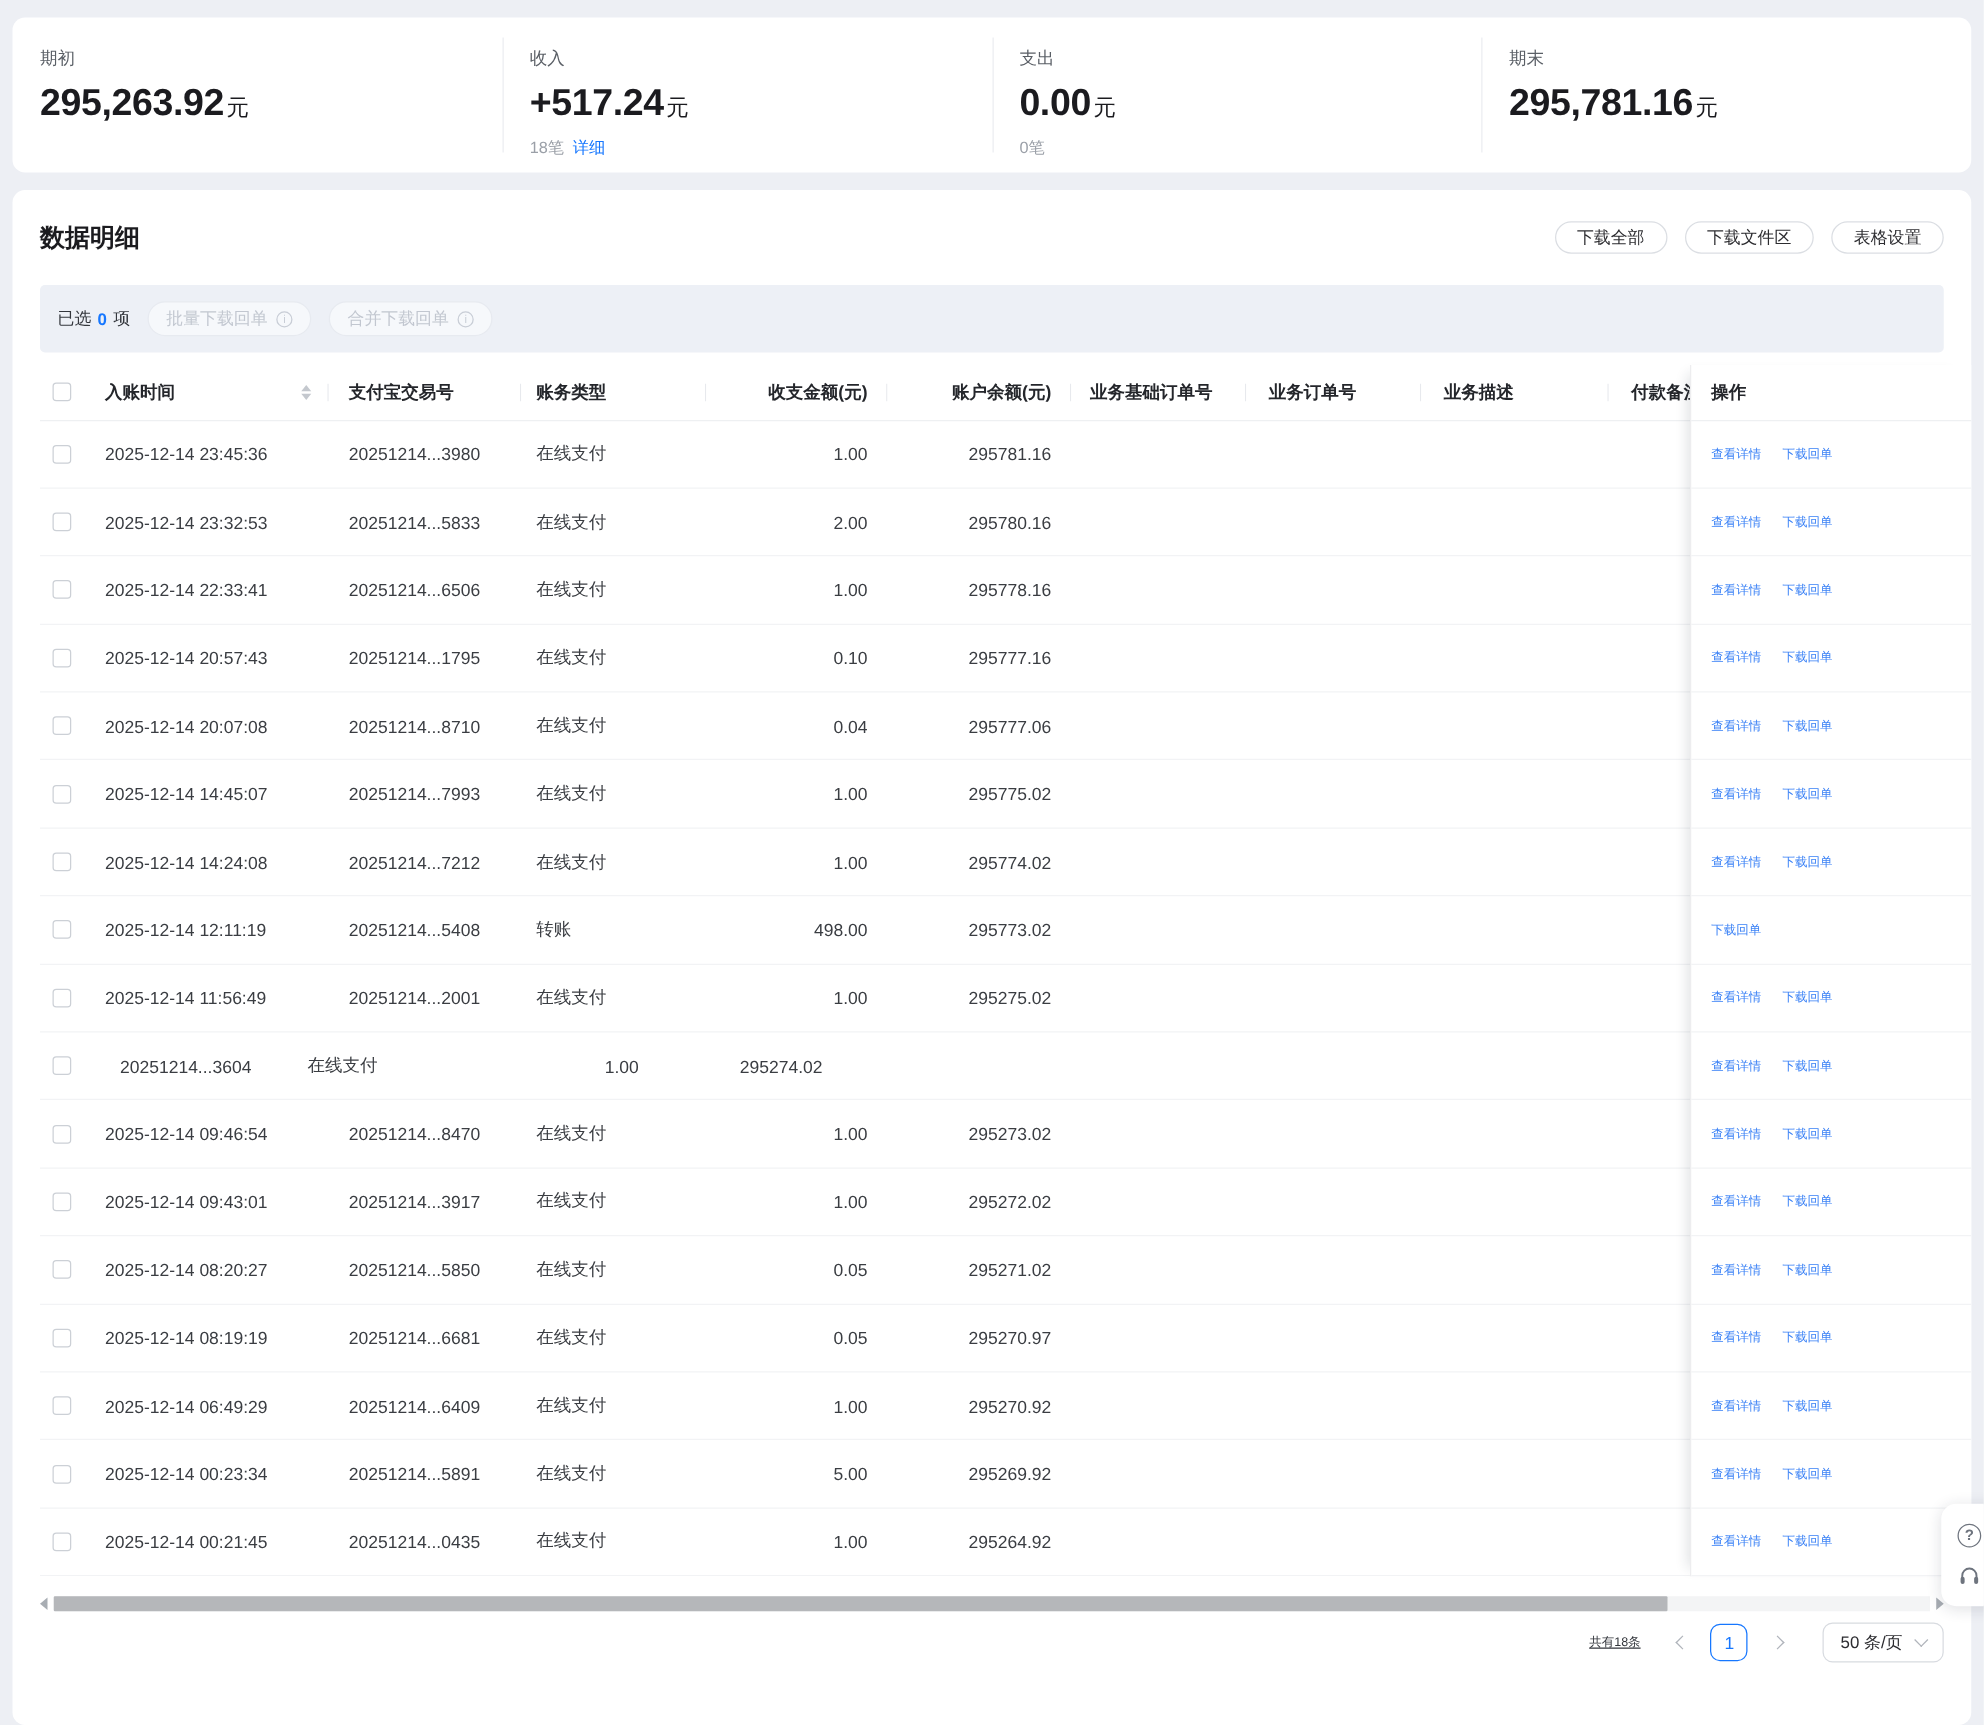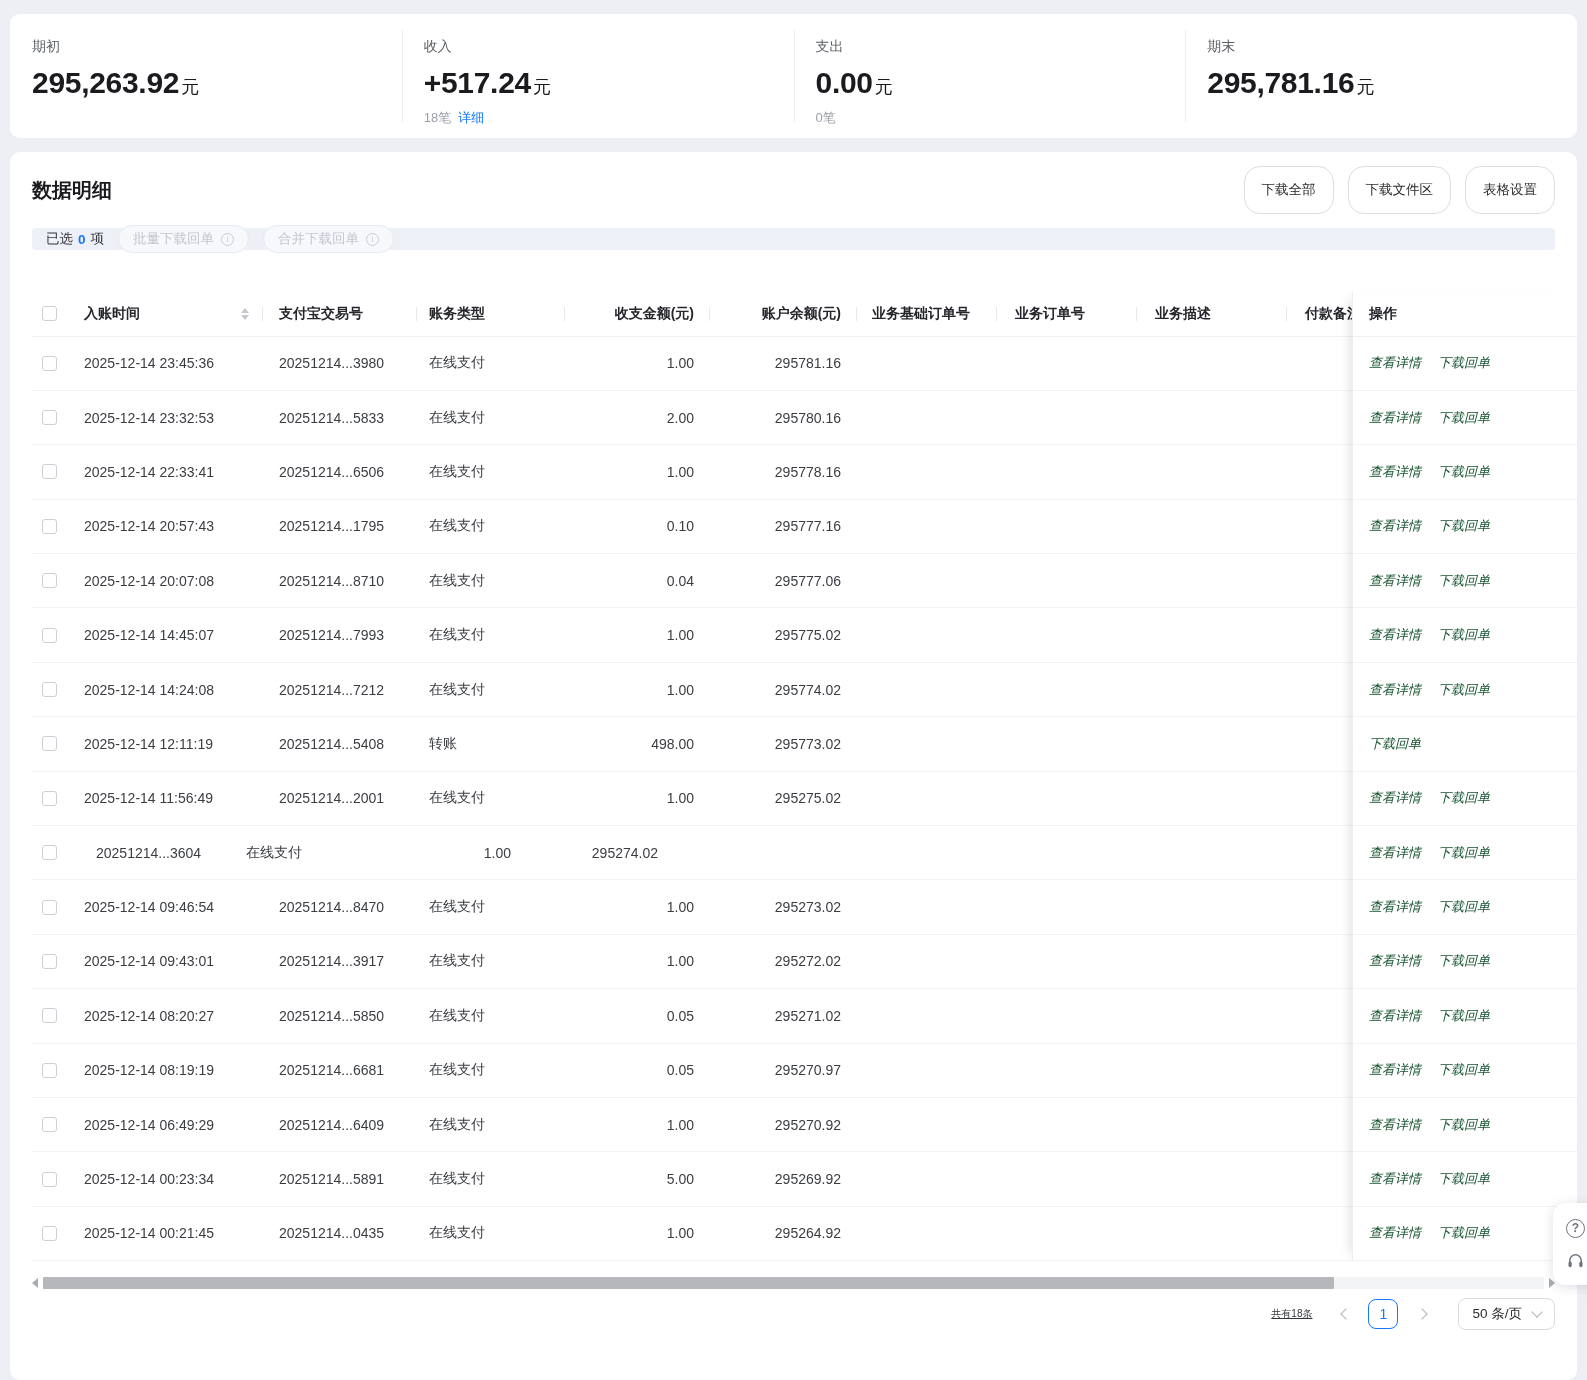--- a/index.html
+++ b/index.html
@@ -25,24 +25,24 @@
   .sum-unit  { font-size:18px; font-weight:400; margin-left:2px; }
   .sum-sub   { margin-top:9px; font-size:13px; color:#9ba0a8; }
   .sum-link  { color:#1677ff; margin-left:7px; cursor:pointer;text-align:center; }
 
   
   .tablecard { left:10px; top:152px; width:1567px; height:1228px; }
   .card-head { position:absolute; top:22px; left:22px; right:22px; height:32px;
                display:flex; justify-content:space-between; align-items:center; }
   .card-title { font-size:20px; font-weight:700; color:#1b1b1f; }
   .toolbar { display:flex; gap:14px; }
-  .pill-btn { height:48px; padding:0 17px; border:1px solid #dbdee3; border-radius:16px;
+  .pill-btn { height:26px; padding:0 17px; border:1px solid #dbdee3; border-radius:16px;
               background:#fff; font-size:13.5px; color:#2c2c30; display:flex; align-items:center; cursor:pointer; white-space:nowrap; }
 
-  .sel-bar { position:absolute; top:76px; left:22px; right:22px; height:22px; background:#edf0f6;
+  .sel-bar { position:absolute; top:76px; left:22px; right:22px; height:54px; background:#edf0f6;
              border-radius:4px; display:flex; align-items:center; padding-left:14px; }
   .sel-text { font-size:13.5px; color:#33363c; }
   .sel-count { color:#1677ff; font-weight:700; margin:0 5px; }
   .dis-pill { height:28px; padding:0 14px; margin-left:14px; background:#f6f8fb; border:1px solid #e7eaf0;
               border-radius:14px; color:#c2c7d0; font-size:13.5px; display:flex; align-items:center; gap:7px; cursor:not-allowed; white-space:nowrap; }
   .info-ic { width:13px; height:13px; border:1px solid #c8cdd6; border-radius:50%; font-size:9px; line-height:11px;
              text-align:center; color:#c8cdd6; font-style:normal; }
 
   
   .tbl-scroll { position:absolute; top:140px; left:22px; width:1320px; overflow:hidden; }
@@ -67,21 +67,21 @@
   .sort-ic { margin-left:auto; margin-right:14px; display:flex; flex-direction:column; gap:2px; cursor:pointer; }
   .sort-ic i { width:0; height:0; border:4px solid transparent; display:block; }
   .sort-ic .up { border-bottom:5px solid #c4c8ce; border-top-width:0; }
   .sort-ic .dn { border-top:5px solid #c4c8ce; border-bottom-width:0; }
 
   .fixed-col { position:absolute; top:140px; right:0; width:225px; background:#fff;
                border-left:1px solid #ededef; box-shadow:-9px 0 10px -7px rgba(30,40,60,.14); }
   .fixed-col .hcell { height:44.5px; display:flex; align-items:center; padding-left:16px;
                       border-bottom:1px solid #eef0f2; font-weight:700; color:#24262b; }
   .acell { height:54.4px; display:flex; align-items:center; gap:17px; padding-left:16px; border-bottom:1px solid #f2f3f5; }
-  .lnk { color:#14532d; font-size:13px; cursor:pointer; white-space:nowrap;font-style:italic; }
+  .lnk { color:#3b82f6; font-size:10px; cursor:pointer; white-space:nowrap; }
 
   
   .hscroll { position:absolute; top:1124px; left:22px; right:22px; height:14px; display:flex; align-items:center; }
   .tri { width:0; height:0; border:5px solid transparent; flex:none; cursor:pointer; }
   .tri.l { border-right:6px solid #a8adb3; border-left-width:0; }
   .tri.r { border-left:6px solid #a8adb3; border-right-width:0; }
   .track { flex:1; height:12px; margin:0 5px; background:#f3f4f5; position:relative; }
   .thumb { position:absolute; left:0; top:0; width:86%; height:12px; background:#b5b7ba; border-radius:1px; cursor:grab; }
 
   

